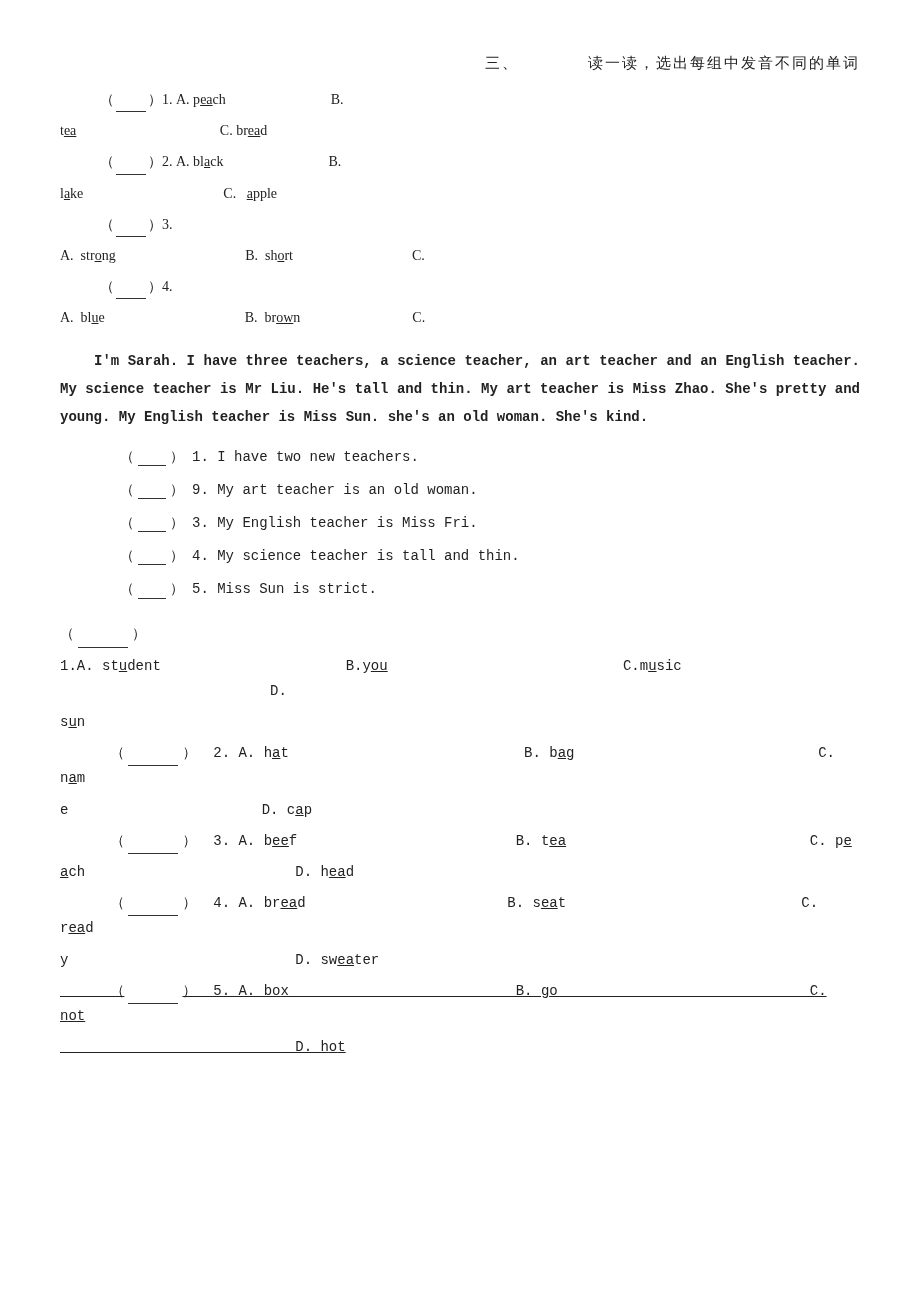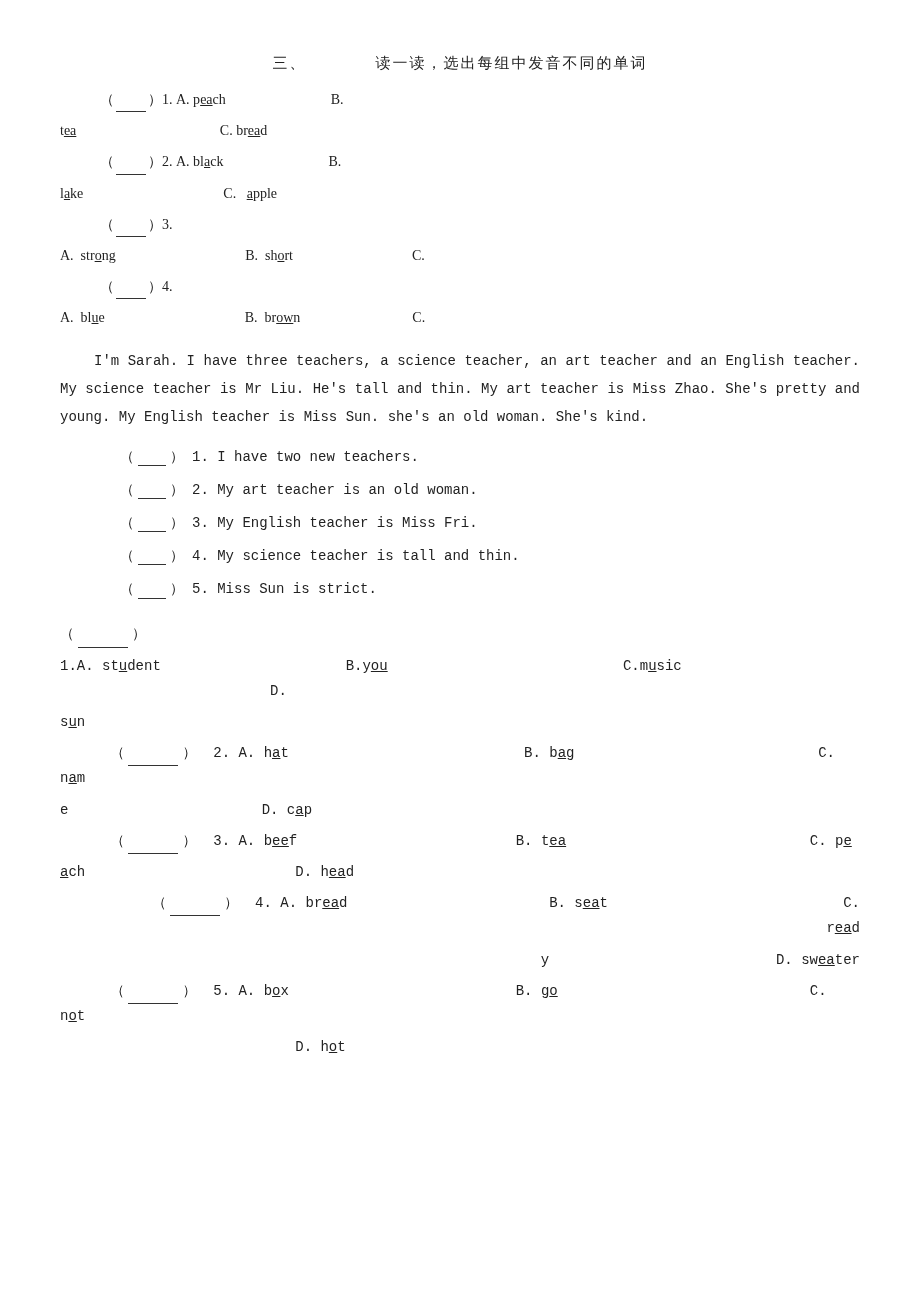--- a/index.html
+++ b/index.html
@@ -11,21 +11,21 @@
       background: #ffffff;
       font-family: 'SimSun', 'STSong', serif;
       font-size: 14px;
       color: #222;
       width: 920px;
       min-height: 1302px;
       padding: 40px 60px;
       line-height: 1.8;
     }
     .section-title {
-      text-align: center;
+      text-align: right;
       font-size: 15px;
       margin-bottom: 10px;
       letter-spacing: 2px;
     }
     .section-title-bold {
       font-size: 16px;
       font-weight: bold;
       margin: 20px 0 10px 0;
       letter-spacing: 1px;
     }
@@ -45,20 +45,21 @@
     }
     u {
       text-decoration: underline;
     }
     .passage {
       margin: 14px 0;
       line-height: 2;
       text-align: justify;
       font-size: 14px;
       font-family: 'Courier New', monospace;
+      font-weight: bold;
     }
     .tf-question {
       margin: 8px 0 8px 60px;
       font-family: 'Courier New', monospace;
       font-size: 14px;
       display: flex;
       align-items: center;
       gap: 8px;
     }
     .tf-paren {
@@ -154,21 +155,21 @@
   <div class="passage">
     &nbsp;&nbsp;&nbsp;&nbsp;<span>I'm Sarah. I have three teachers, a science teacher, an art teacher and an English teacher. My science teacher is Mr Liu. He's tall and thin. My art teacher is Miss Zhao. She's pretty and young. My English teacher is Miss Sun. she's an old woman. She's kind.</span>
   </div>
 
   <div class="tf-question">
     <span>（<span class="tf-paren"></span>）</span>
     <span>1. I have two new teachers.</span>
   </div>
   <div class="tf-question">
     <span>（<span class="tf-paren"></span>）</span>
-    <span>2. My art teacher is an old woman.</span>
+    <span>9. My art teacher is an old woman.</span>
   </div>
   <div class="tf-question">
     <span>（<span class="tf-paren"></span>）</span>
     <span>3. My English teacher is Miss Fri.</span>
   </div>
   <div class="tf-question">
     <span>（<span class="tf-paren"></span>）</span>
     <span>4. My science teacher is tall and thin.</span>
   </div>
   <div class="tf-question">
@@ -211,33 +212,33 @@
       &nbsp;&nbsp;&nbsp;&nbsp;&nbsp;&nbsp;（<span class="answer-blank"></span>）
       &nbsp;3. A. b<u>ee</u>f &nbsp;&nbsp;&nbsp;&nbsp;&nbsp;&nbsp;&nbsp;&nbsp;&nbsp;&nbsp;&nbsp;&nbsp;&nbsp;&nbsp;&nbsp;&nbsp;&nbsp;&nbsp;&nbsp;&nbsp;&nbsp;&nbsp;&nbsp;&nbsp;
       B. t<u>ea</u> &nbsp;&nbsp;&nbsp;&nbsp;&nbsp;&nbsp;&nbsp;&nbsp;&nbsp;&nbsp;&nbsp;&nbsp;&nbsp;&nbsp;&nbsp;&nbsp;&nbsp;&nbsp;&nbsp;&nbsp;&nbsp;&nbsp;&nbsp;&nbsp;&nbsp;&nbsp;&nbsp;
       C. p<u>e</u>
     </div>
     <div class="part1-row">
       <u>a</u>ch &nbsp;&nbsp;&nbsp;&nbsp;&nbsp;&nbsp;&nbsp;&nbsp;&nbsp;&nbsp;&nbsp;&nbsp;&nbsp;&nbsp;&nbsp;&nbsp;&nbsp;&nbsp;&nbsp;&nbsp;&nbsp;&nbsp;&nbsp;&nbsp;D. h<u>ea</u>d
     </div>
   </div>
 
-  <div style="margin-top:6px;text-align:right;">
+  <div style="margin-top:6px;">
     <div class="part1-row">
       &nbsp;&nbsp;&nbsp;&nbsp;&nbsp;&nbsp;（<span class="answer-blank"></span>）
       &nbsp;4. A. br<u>ea</u>d &nbsp;&nbsp;&nbsp;&nbsp;&nbsp;&nbsp;&nbsp;&nbsp;&nbsp;&nbsp;&nbsp;&nbsp;&nbsp;&nbsp;&nbsp;&nbsp;&nbsp;&nbsp;&nbsp;&nbsp;&nbsp;&nbsp;
       B. s<u>ea</u>t &nbsp;&nbsp;&nbsp;&nbsp;&nbsp;&nbsp;&nbsp;&nbsp;&nbsp;&nbsp;&nbsp;&nbsp;&nbsp;&nbsp;&nbsp;&nbsp;&nbsp;&nbsp;&nbsp;&nbsp;&nbsp;&nbsp;&nbsp;&nbsp;&nbsp;&nbsp;
       C. r<u>ea</u>d
     </div>
     <div class="part1-row">
       y &nbsp;&nbsp;&nbsp;&nbsp;&nbsp;&nbsp;&nbsp;&nbsp;&nbsp;&nbsp;&nbsp;&nbsp;&nbsp;&nbsp;&nbsp;&nbsp;&nbsp;&nbsp;&nbsp;&nbsp;&nbsp;&nbsp;&nbsp;&nbsp;&nbsp;&nbsp;D. sw<u>ea</u>ter
     </div>
   </div>
 
-  <div style="">
+  <div style="text-decoration:underline;">
     <div class="part1-row">
       &nbsp;&nbsp;&nbsp;&nbsp;&nbsp;&nbsp;（<span class="answer-blank"></span>）
       &nbsp;5. A. b<u>o</u>x &nbsp;&nbsp;&nbsp;&nbsp;&nbsp;&nbsp;&nbsp;&nbsp;&nbsp;&nbsp;&nbsp;&nbsp;&nbsp;&nbsp;&nbsp;&nbsp;&nbsp;&nbsp;&nbsp;&nbsp;&nbsp;&nbsp;&nbsp;&nbsp;&nbsp;
       B. g<u>o</u> &nbsp;&nbsp;&nbsp;&nbsp;&nbsp;&nbsp;&nbsp;&nbsp;&nbsp;&nbsp;&nbsp;&nbsp;&nbsp;&nbsp;&nbsp;&nbsp;&nbsp;&nbsp;&nbsp;&nbsp;&nbsp;&nbsp;&nbsp;&nbsp;&nbsp;&nbsp;&nbsp;&nbsp;
       C. n<u>o</u>t
     </div>
     <div class="part1-row">
       &nbsp;&nbsp;&nbsp;&nbsp;&nbsp;&nbsp;&nbsp;&nbsp;&nbsp;&nbsp;&nbsp;&nbsp;&nbsp;&nbsp;&nbsp;&nbsp;&nbsp;&nbsp;&nbsp;&nbsp;&nbsp;&nbsp;&nbsp;&nbsp;&nbsp;&nbsp;&nbsp;&nbsp;D. h<u>o</u>t
     </div>
   </div>

